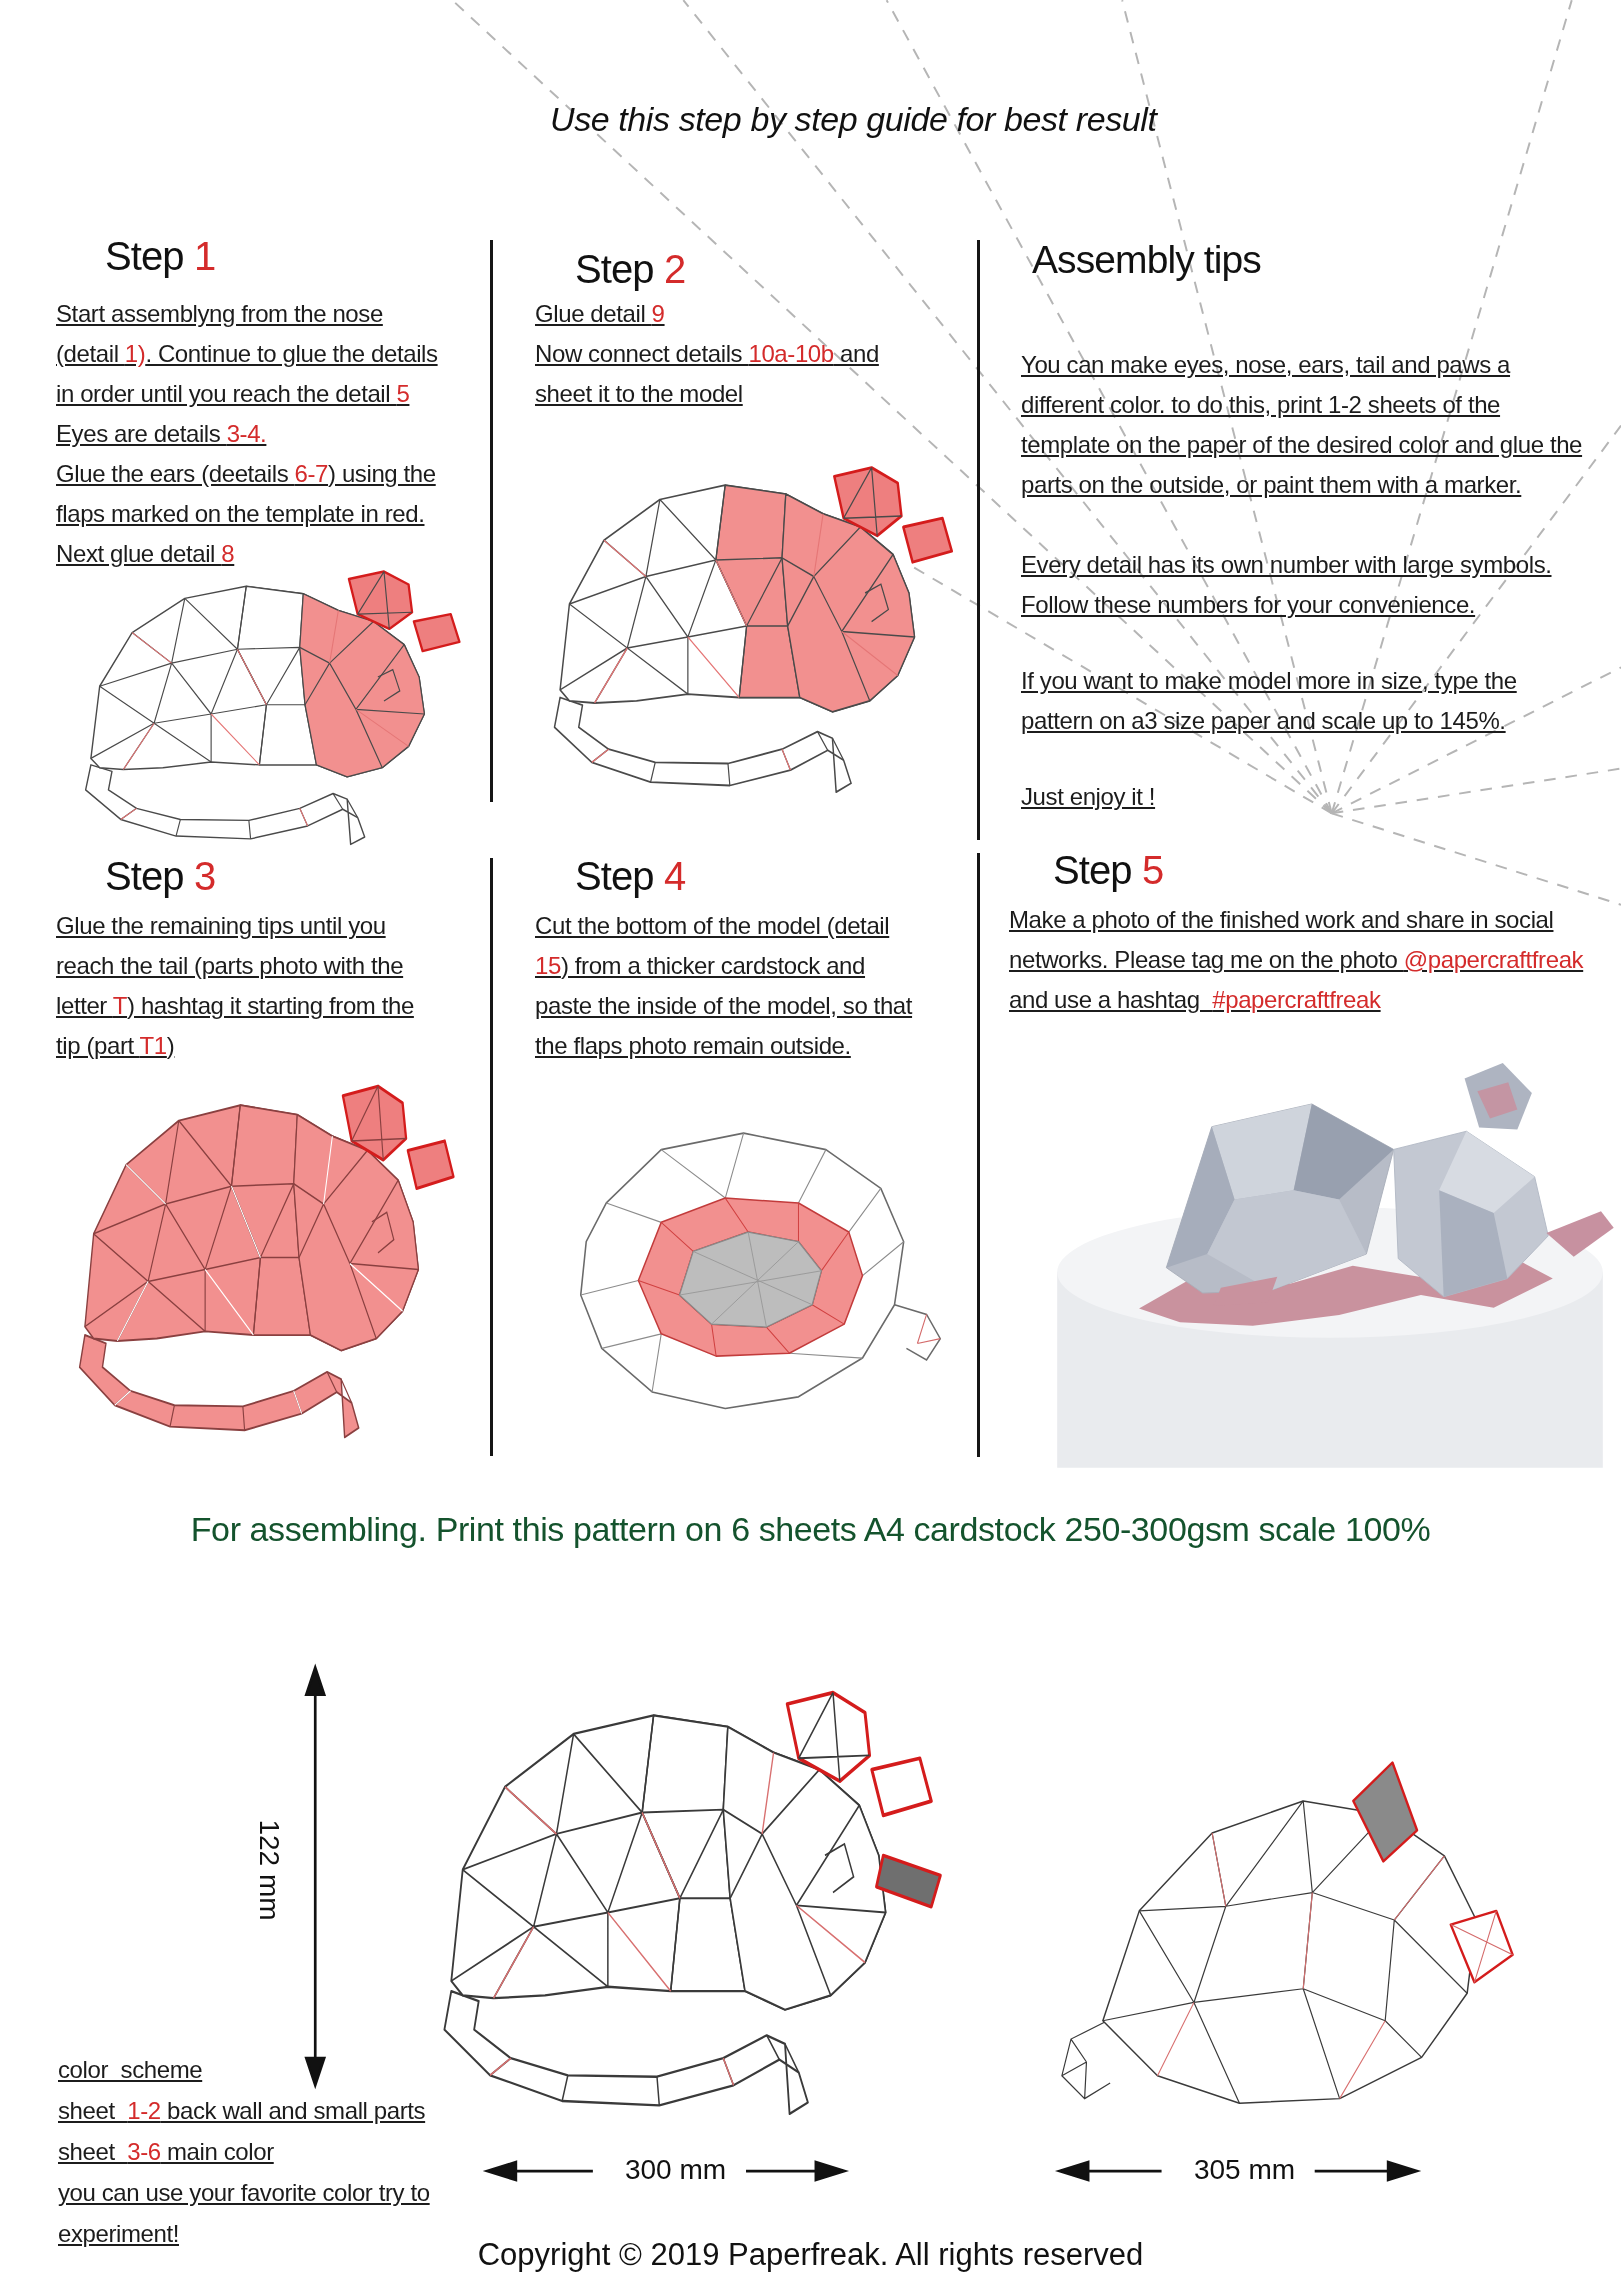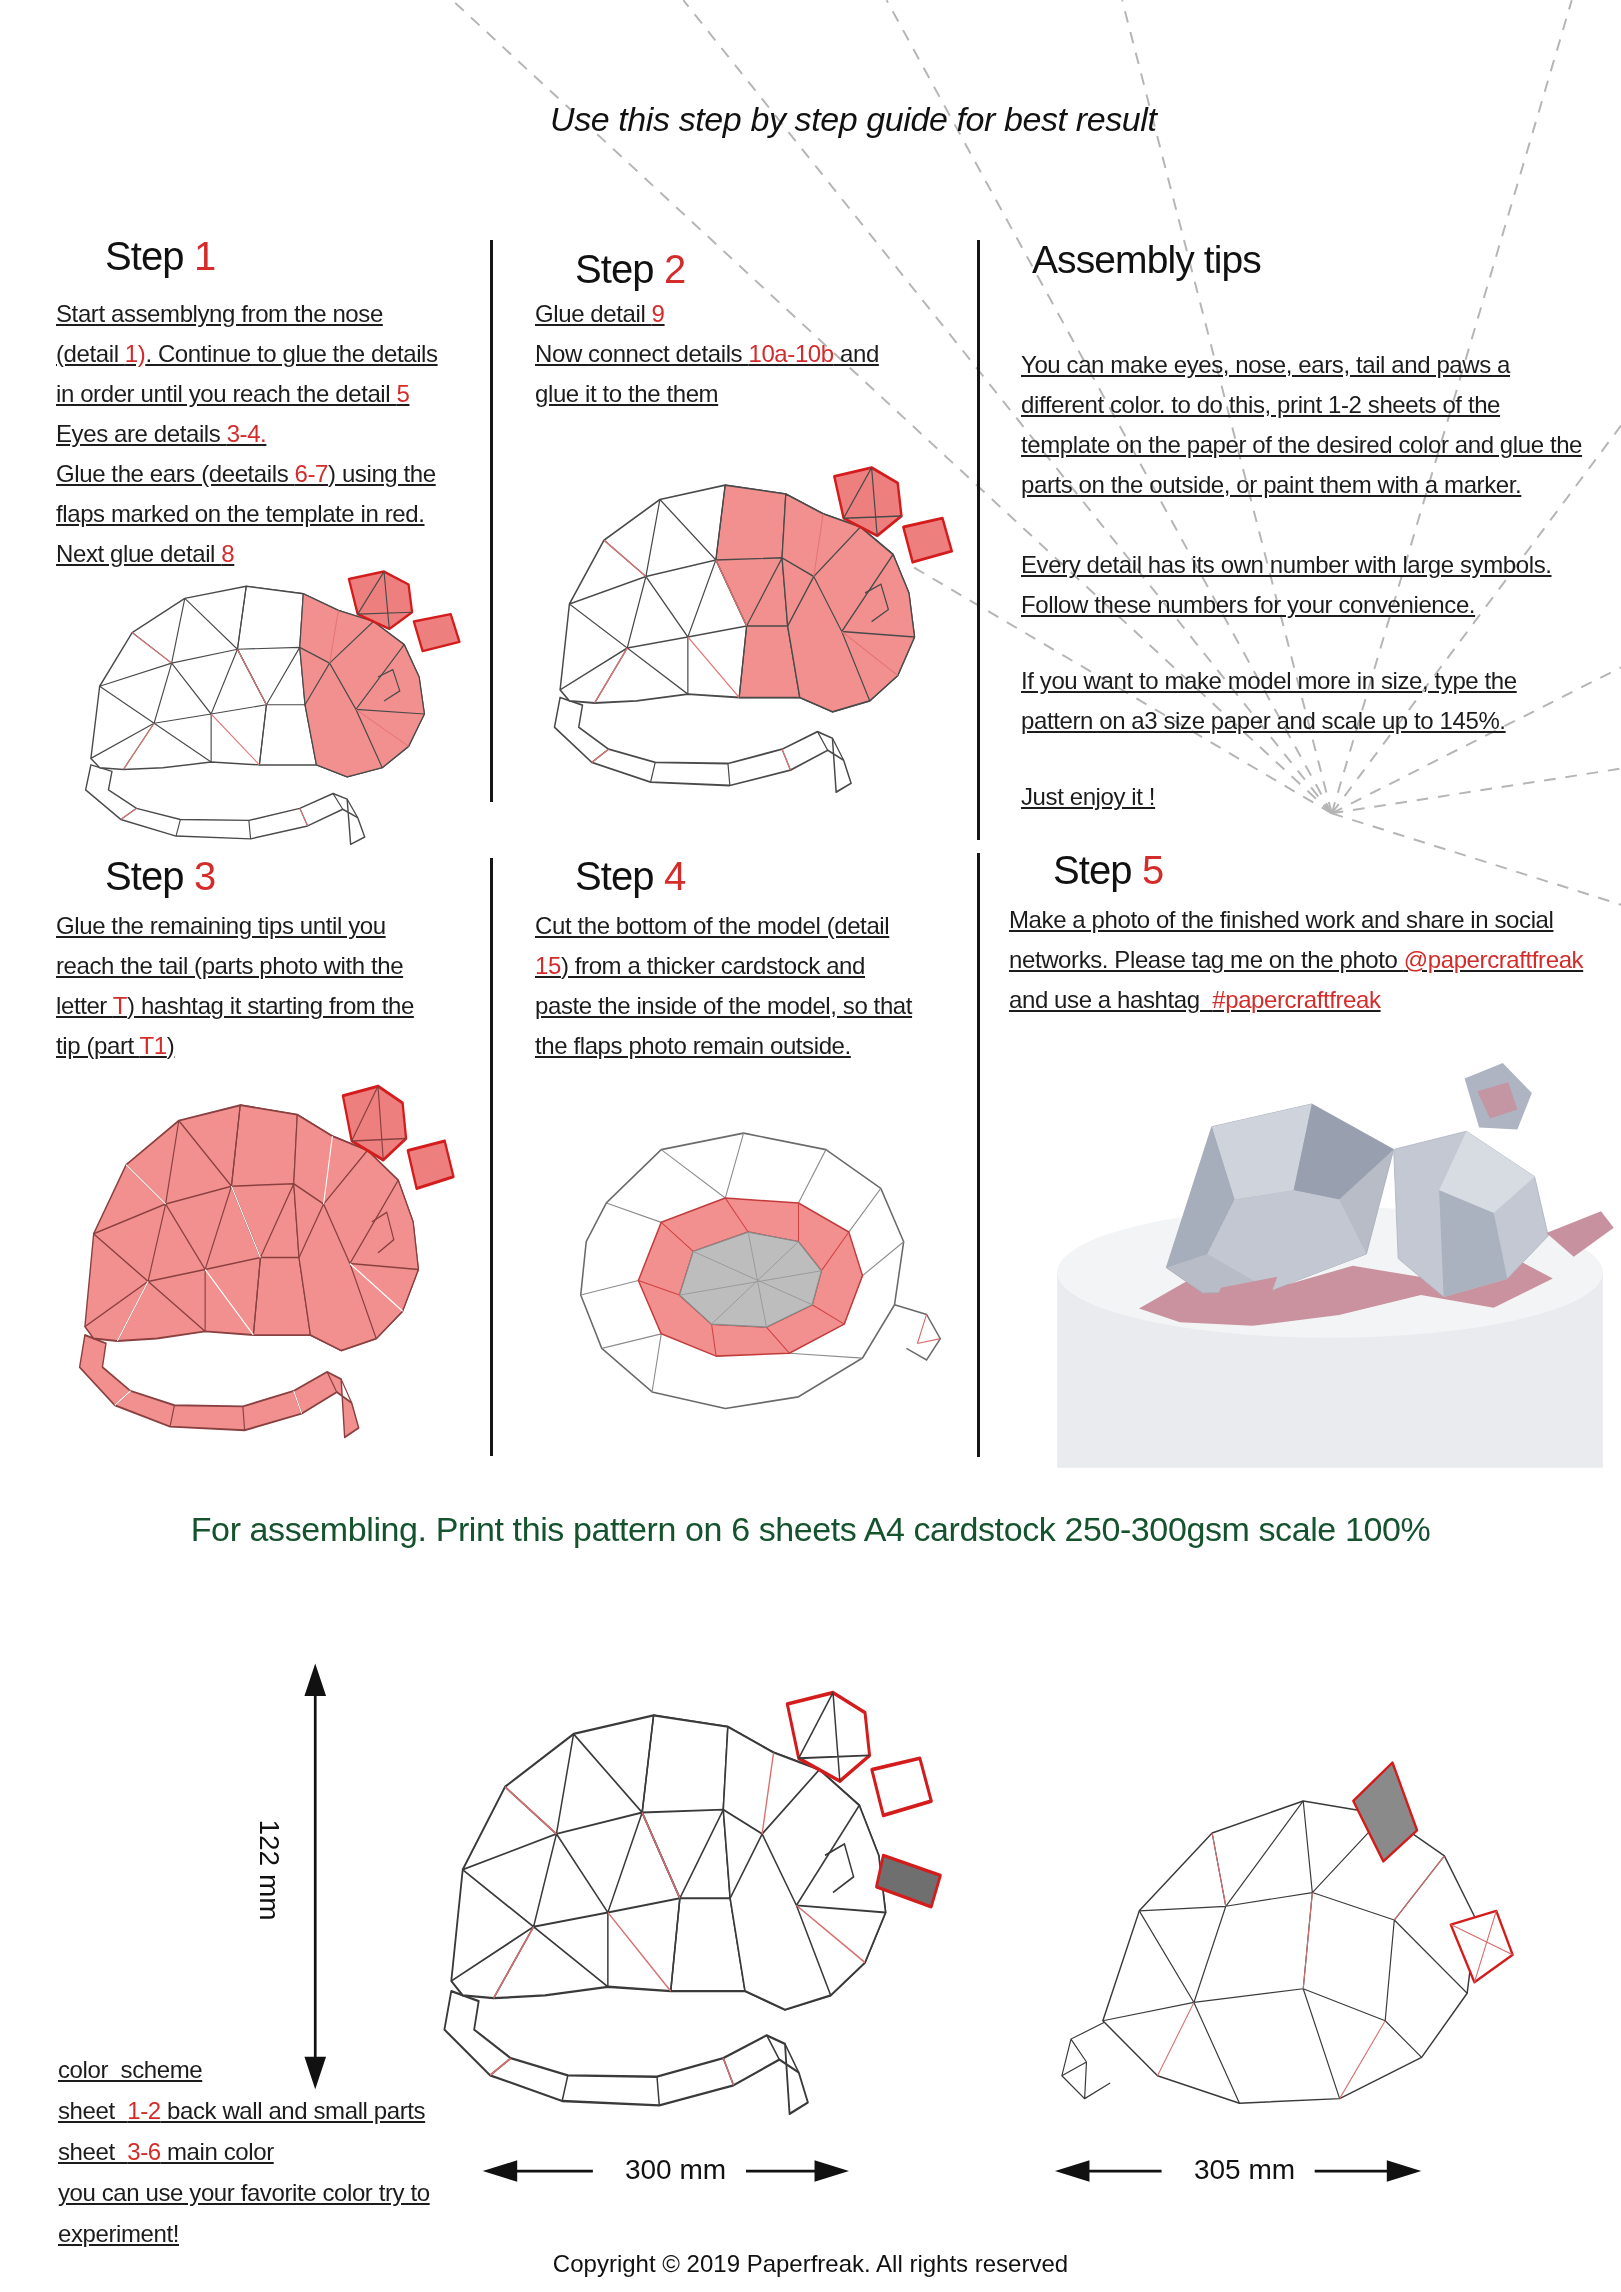--- a/index.html
+++ b/index.html
@@ -8,21 +8,21 @@
   .abs{position:absolute;}
   .txt{position:absolute;font-size:24px;line-height:40px;letter-spacing:-0.4px;white-space:nowrap;color:#1c1c1c;text-decoration:underline;}
   .step-h{position:absolute;font-size:40px;line-height:1.05;letter-spacing:-0.9px;color:#111;white-space:nowrap;}
   .tips-h{font-size:39px;}
   .red{color:#d42b2b;}
   .title{position:absolute;font-size:34px;letter-spacing:-0.4px;color:#111;white-space:nowrap;font-style:italic;}
   .big-h{position:absolute;width:100%;text-align:center;font-size:34px;letter-spacing:-0.4px;color:#14532d;white-space:nowrap;}
   .vline{position:absolute;width:2.7px;background:#151515;}
   .dim-label{position:absolute;font-size:28px;color:#111;text-align:center;white-space:nowrap;}
   .rot90{transform:rotate(90deg);transform-origin:50% 50%;}
-  .footer{position:absolute;width:100%;text-align:center;font-size:24px;color:#111;margin-top:13px;}
+  .footer{position:absolute;width:100%;text-align:center;font-size:31px;color:#111;}
   svg{display:block;}
   
   .fBody{fill:var(--c-body,#ffffff);stroke:var(--mesh,#4a4a4a);stroke-width:1.6;stroke-linejoin:round;}
   .fShoulder{fill:var(--c-shoulder,var(--c-body,#ffffff));stroke:var(--mesh,#4a4a4a);stroke-width:1.4;stroke-linejoin:round;}
   .fHead{fill:var(--c-head,var(--c-body,#ffffff));stroke:var(--mesh,#4a4a4a);stroke-width:1.4;stroke-linejoin:round;}
   .fTail{fill:var(--c-tail,#ffffff);stroke:var(--mesh,#4a4a4a);stroke-width:1.6;stroke-linejoin:round;}
   .fEar{fill:var(--c-ear,#ffffff);stroke:var(--ear,#d41c1c);stroke-width:2.6;stroke-linejoin:round;}
   .fStub{fill:var(--c-stub,transparent);stroke:var(--stub-stroke,transparent);stroke-width:2.4;stroke-linejoin:round;}
   .m{stroke:var(--mesh,#4a4a4a);stroke-width:1.3;fill:none;}
   .a{stroke:var(--accent,#e57676);stroke-width:1.2;fill:none;}
@@ -100,21 +100,21 @@
 
   <div class="step-h" style="left:105px;top:235px;z-index:2"><span class="">Step </span><span class="red">1</span></div>
   <div class="txt" style="left:56px;top:294px;z-index:2"><span class="">Start assemblyng from the nose</span><br><span class="">(detail </span><span class="red">1)</span><span class="">. Continue to glue the details</span><br><span class="">in order until you reach the detail </span><span class="red">5</span><br><span class="">Eyes are details </span><span class="red">3-4.</span><br><span class="">Glue the ears (deetails </span><span class="red">6-7</span><span class="">) using the</span><br><span class="">flaps marked on the template in red.</span><br><span class="">Next glue detail </span><span class="red">8</span></div>
   <svg class="abs" style="left:40px;top:566px;z-index:1" width="430" height="296" viewBox="0 0 490 320" preserveAspectRatio="none">
     <g style="--c-head:#f2908f;--c-ear:#ee7f7f;--ear:#d41c1c">
       <use href="#ratMesh"></use>
     </g>
   </svg>
 
   <div class="step-h" style="left:575px;top:248px;z-index:2"><span class="">Step </span><span class="red">2</span></div>
-  <div class="txt" style="left:535px;top:294px;z-index:2"><span class="">Glue detail </span><span class="red">9</span><br><span class="">Now connect details </span><span class="red">10a-10b</span><span class=""> and</span><br><span class="">glue it to the them</span></div>
+  <div class="txt" style="left:535px;top:294px;z-index:2"><span class="">Glue detail </span><span class="red">9</span><br><span class="">Now connect details </span><span class="red">10a-10b</span><span class=""> and</span><br><span class="">sheet it to the model</span></div>
   <svg class="abs" style="left:506px;top:461px;z-index:1" width="457" height="363" viewBox="0 0 490 330" preserveAspectRatio="none">
     <g style="--c-head:#f2908f;--c-shoulder:#f2908f;--c-ear:#ee7f7f;--ear:#d41c1c">
       <use href="#ratMesh"></use>
     </g>
   </svg>
 
   <div class="step-h tips-h" style="left:1032px;top:240px;z-index:2">Assembly tips</div>
   <div class="txt" style="left:1021px;top:345px;z-index:2">You can make eyes, nose, ears, tail and paws a<br>different color. to do this, print 1-2 sheets of the<br>template on the paper of the desired color and glue the<br>parts on the outside, or paint them with a marker.</div>
   <div class="txt" style="left:1021px;top:545px;z-index:2">Every detail has its own number with large symbols.<br>Follow these numbers for your convenience.</div>
   <div class="txt" style="left:1021px;top:661px;z-index:2">If you want to make model more in size, type the<br>pattern on a3 size paper and scale up to 145%.</div>

